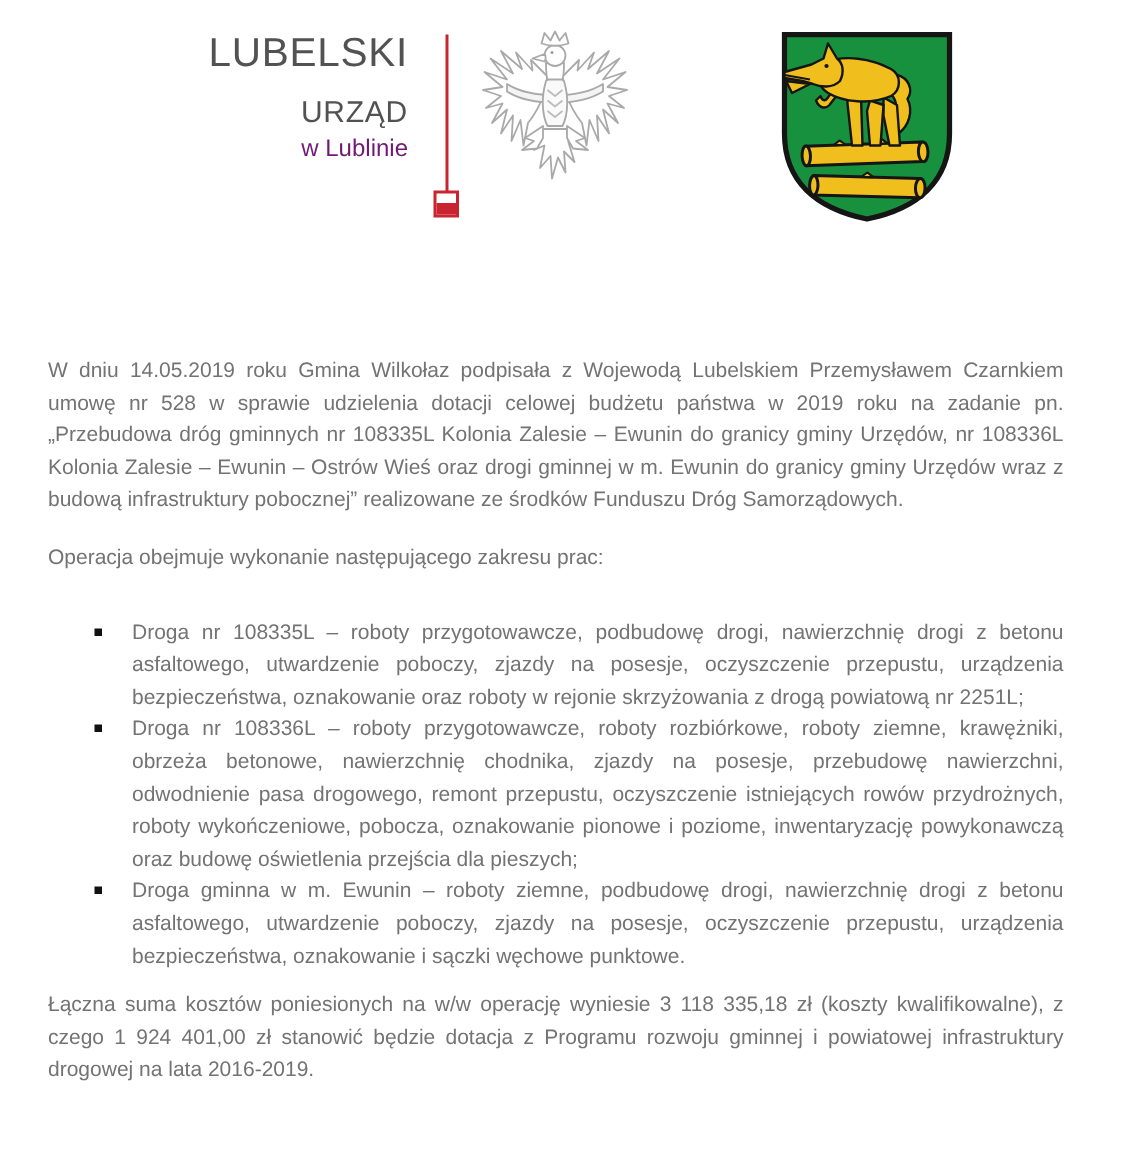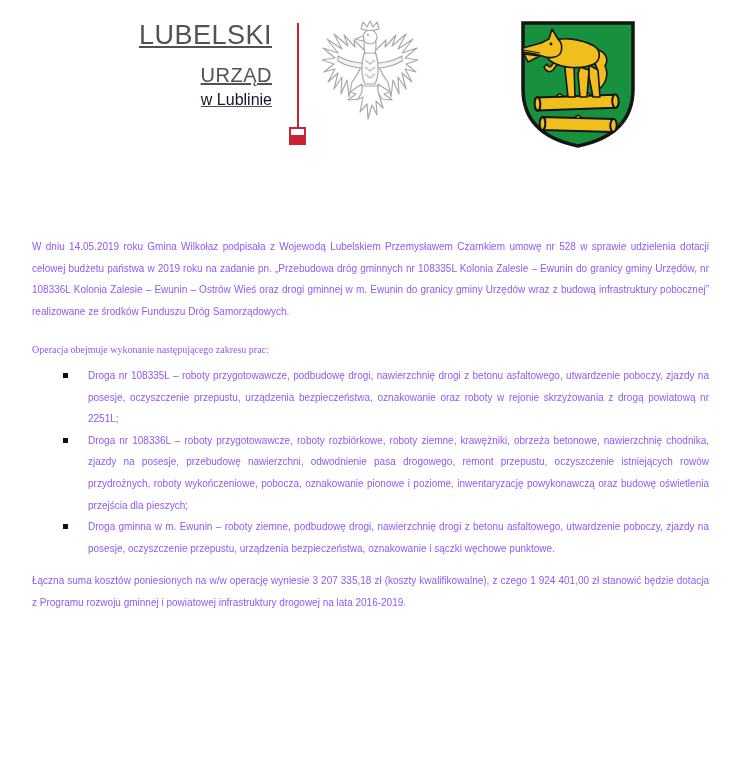--- a/index.html
+++ b/index.html
@@ -6,46 +6,46 @@
   .page{
     position:relative;
     width:748px;height:776px;
     background:#ffffff;
     overflow:hidden;
     font-family:"Liberation Sans","DejaVu Sans",sans-serif;
   }
   
   .logo-block{
     position:absolute;left:60px;top:22px;width:212px;
-    text-align:right;color:#525252;line-height:1;text-decoration:underline;
+    text-align:right;color:#525252;line-height:1;
   }
   .logo-l1{font-size:27px;letter-spacing:.5px;margin:0 0 8px;}
   .logo-l2{font-size:20px;letter-spacing:.5px;margin:16px 0 7px;}
   .logo-l3{font-size:20px;letter-spacing:.5px;margin:0 0 7px;}
-  .logo-l4{font-size:16px;color:#0f172a;margin:0;}
+  .logo-l4{font-size:16px;color:#701a75;margin:0;}
   .red-line{
     position:absolute;left:297px;top:23px;width:2px;height:105px;
     background:#c92430;
   }
   .flag-mark{
     position:absolute;left:289px;top:127px;width:13px;height:14px;
     border:2.5px solid #c92430;
     background:linear-gradient(to bottom,#ffffff 0 46%,#c92430 46% 100%);
   }
   .eagle{position:absolute;left:318px;top:20px;}
   .coat{position:absolute;left:516px;top:17px;}
   
   .doc-text{
     position:absolute;left:32px;top:236px;width:677px;
-    font-size:10px;line-height:21.6px;color:#8b5cf6;
+    font-size:14px;line-height:21.6px;color:#737373;
     text-align:justify;
   }
   .doc-text p{margin:0;}
   .par-1{margin:0 0 17px !important;}
-  .list-intro{margin:0 0 4px !important;font-family:Liberation Serif, serif;}
+  .list-intro{margin:0 0 28px !important;}
   ul.works{
     list-style:none;margin:0 0 11px;padding:0 0 0 56px;
   }
   ul.works li{
     position:relative;text-align:justify;margin:0;
   }
   ul.works li .sq{
     position:absolute;left:-25px;top:8px;width:5px;height:5px;
     background:#111111;
   }
@@ -139,16 +139,16 @@
       </li>
       <li>
         <span class="sq"></span>
         <span>Droga nr 108336L – roboty przygotowawcze, roboty rozbiórkowe, roboty ziemne, krawężniki, obrzeża betonowe, nawierzchnię chodnika, zjazdy na posesje, przebudowę nawierzchni, odwodnienie pasa drogowego, remont przepustu, oczyszczenie istniejących rowów przydrożnych, roboty wykończeniowe, pobocza, oznakowanie pionowe i poziome, inwentaryzację powykonawczą oraz budowę oświetlenia przejścia dla pieszych;</span>
       </li>
       <li>
         <span class="sq"></span>
         <span>Droga gminna w m. Ewunin – roboty ziemne, podbudowę drogi, nawierzchnię drogi z betonu asfaltowego, utwardzenie poboczy, zjazdy na posesje, oczyszczenie przepustu, urządzenia bezpieczeństwa, oznakowanie i sączki węchowe punktowe.</span>
       </li>
     </ul>
-    <p class="closing">Łączna suma kosztów poniesionych na w/w operację wyniesie 3 207 335,18 zł (koszty kwalifikowalne), z czego 1 924 401,00 zł stanowić będzie dotacja z Programu rozwoju gminnej i powiatowej infrastruktury drogowej na lata 2016-2019.</p>
+    <p class="closing">Łączna suma kosztów poniesionych na w/w operację wyniesie 3 118 335,18 zł (koszty kwalifikowalne), z czego 1 924 401,00 zł stanowić będzie dotacja z Programu rozwoju gminnej i powiatowej infrastruktury drogowej na lata 2016-2019.</p>
   </div>
 
 </div>
 
 </body></html>

